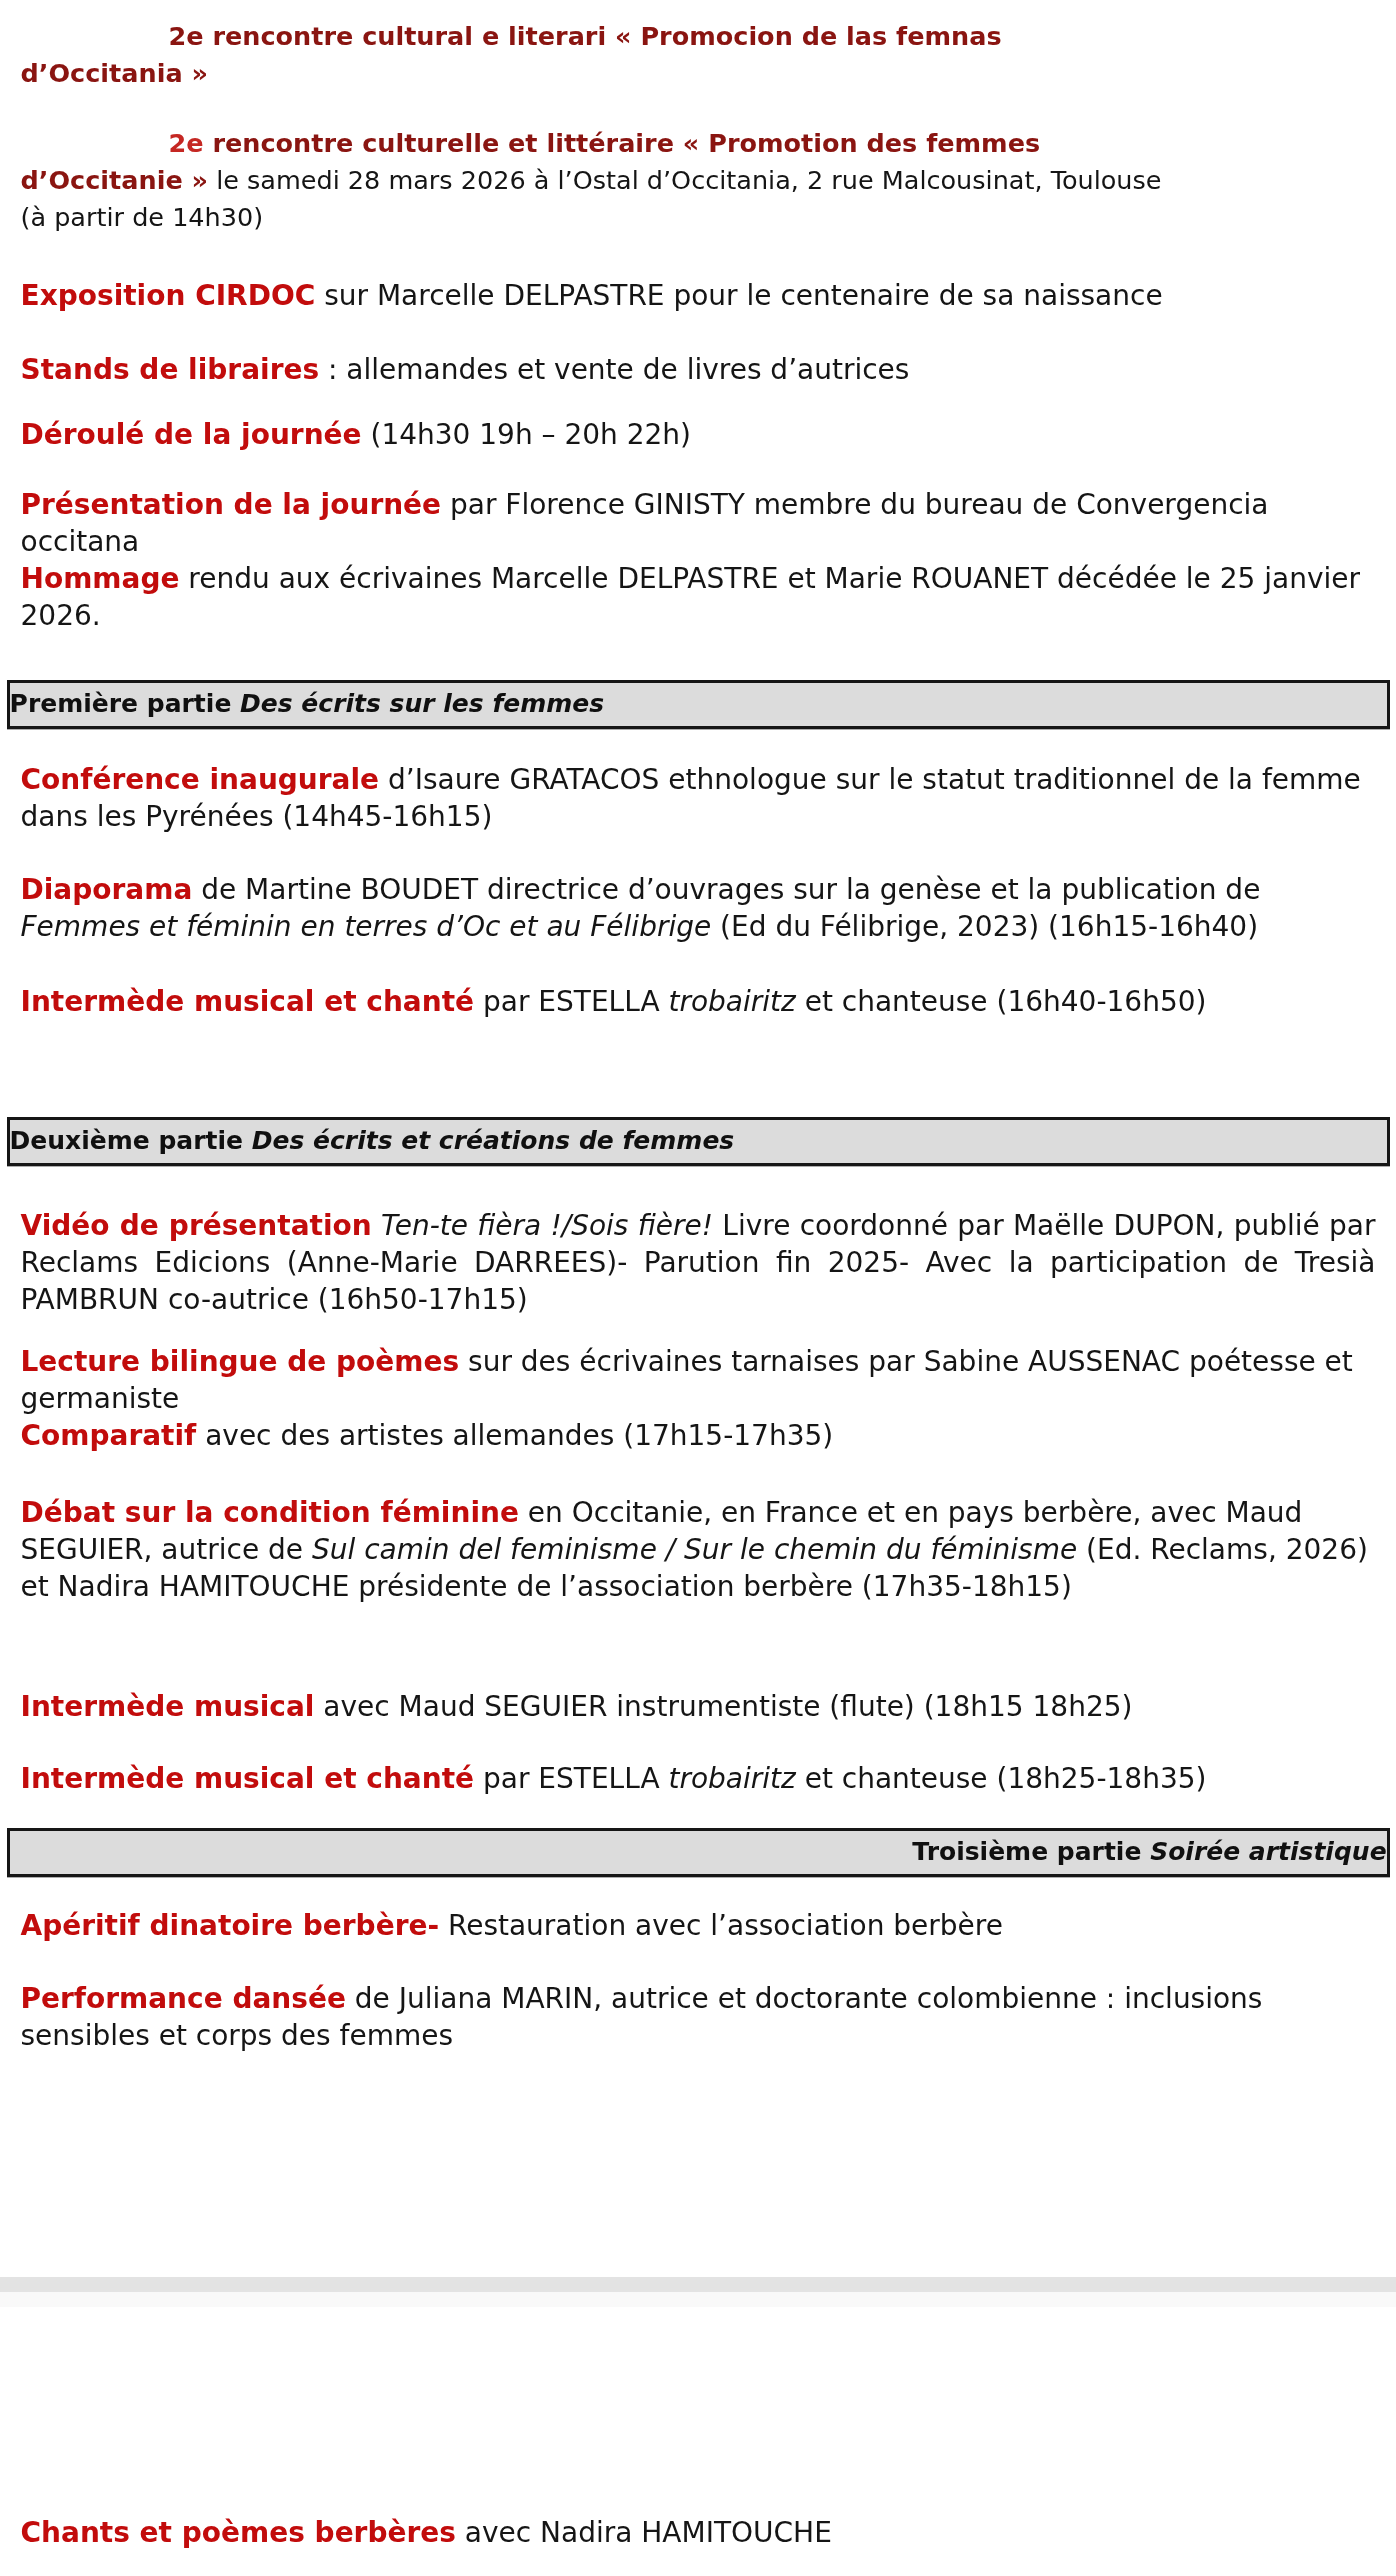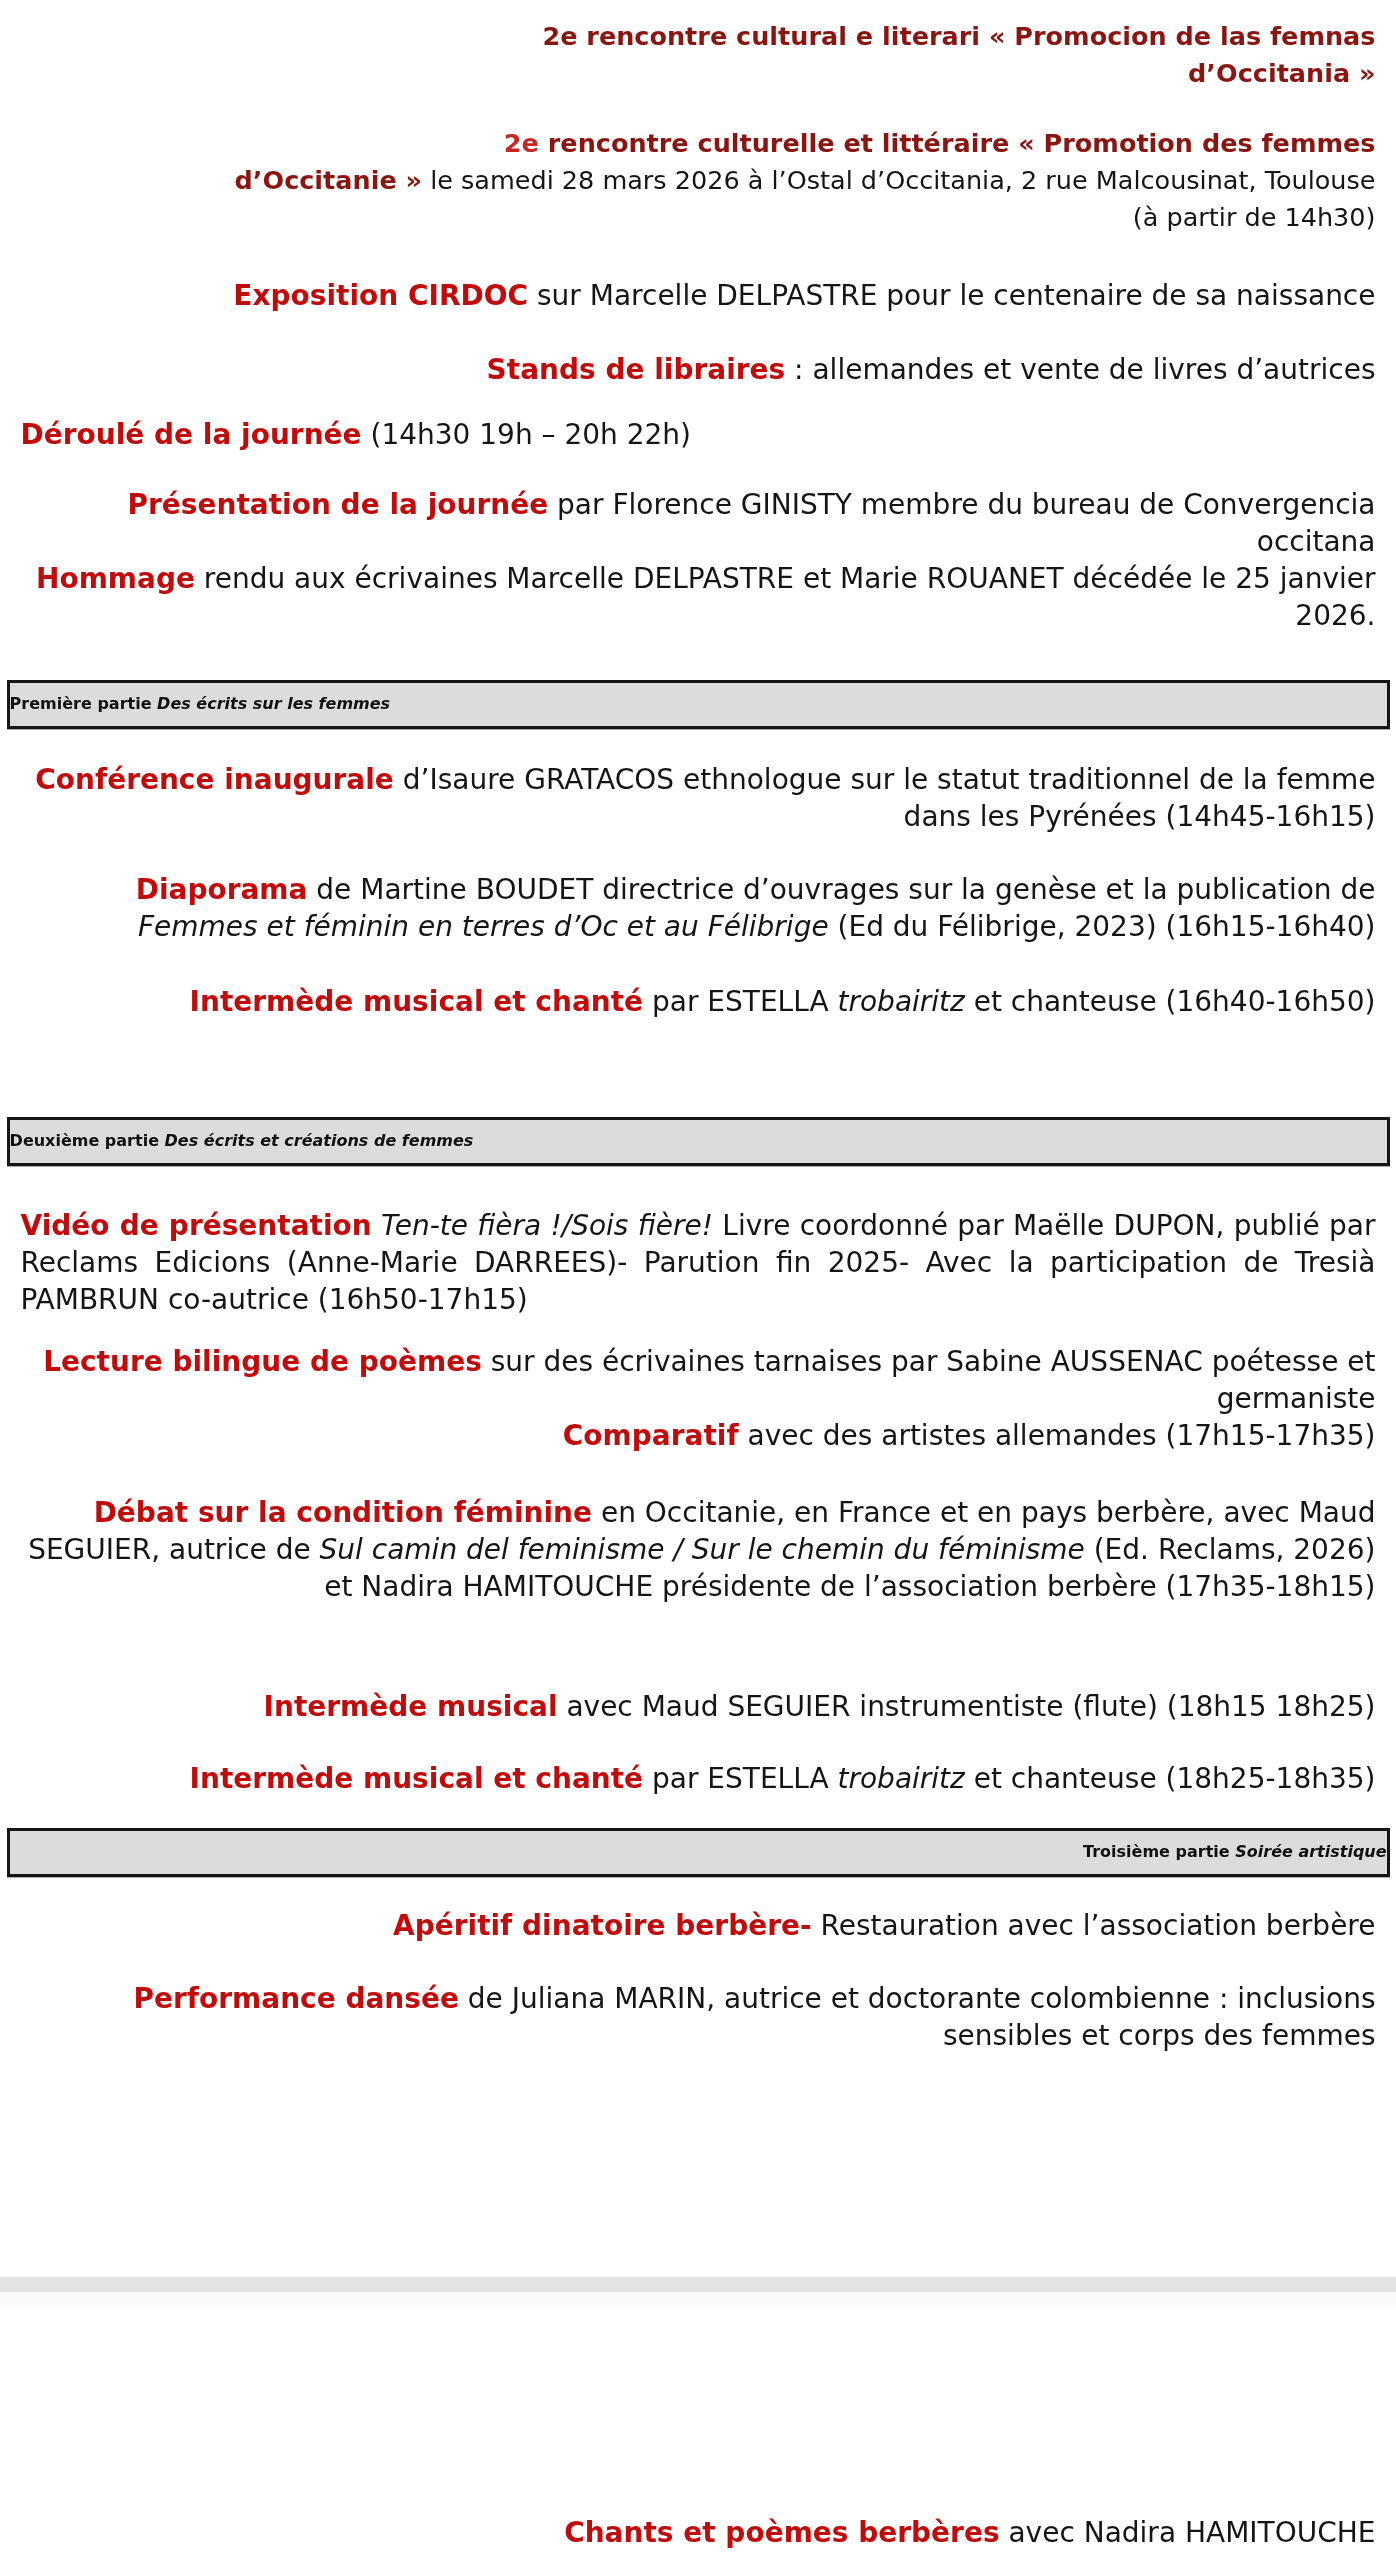--- a/index.html
+++ b/index.html
@@ -2,37 +2,37 @@
 <html style="font-size:13px"><head>
 <meta charset="utf-8">
 <style>
   html, body { margin: 0; padding: 0; background: #ffffff; }
   body {
     width: 1396px; height: 2576px; position: relative;
     font-family: "DejaVu Sans", "Liberation Sans", sans-serif;
     -webkit-font-smoothing: antialiased;
   }
   .page { position: relative; width: 1396px; height: 2576px; background: #ffffff; overflow: hidden; }
-  .block { position: absolute; left: 20.5px; width: 1355px; text-align: right; }
+  .block { position: absolute; left: 20.5px; width: 1355px; }
   .para { font-size: 28px; line-height: 37px; margin: 0; color: #151515; }
   .title { font-size: 25.5px; line-height: 37px; font-weight: bold; }
   .tline { white-space: nowrap; }
   .indent { padding-left: 148px; }
   .dred { color: #8a1511; }
   .bred { color: #c52723; }
   .blk  { color: #151515; font-weight: normal; }
   .kw   { color: #c20c0c; font-weight: bold; }
   .it   { font-style: italic; }
   .center { text-align: left; }
   .justify { text-align: justify; }
   .sec-header {
     left: 6.6px; width: 1383px; box-sizing: border-box;
     height: 49px; line-height: 41px;
     background: #dcdcdc; border: 3.3px solid #161616;
-    font-size: 16px; font-weight: bold; color: #101010;
+    font-size: 25px; font-weight: bold; color: #101010;
     box-shadow: 0 0.8px 0 #9a9a9a;
   }
   .sec-header .hbi { font-style: italic; }
   .hdr2 { padding-right: 189px; }
   .hdr3 { text-align: right; padding-left: 273px; }
   .band { left: 0; width: 1396px; height: 15px; }
   .band-dark { background: #e3e3e3; }
   .band-light { background: #f9f9f9; }
 </style>
 </head>

